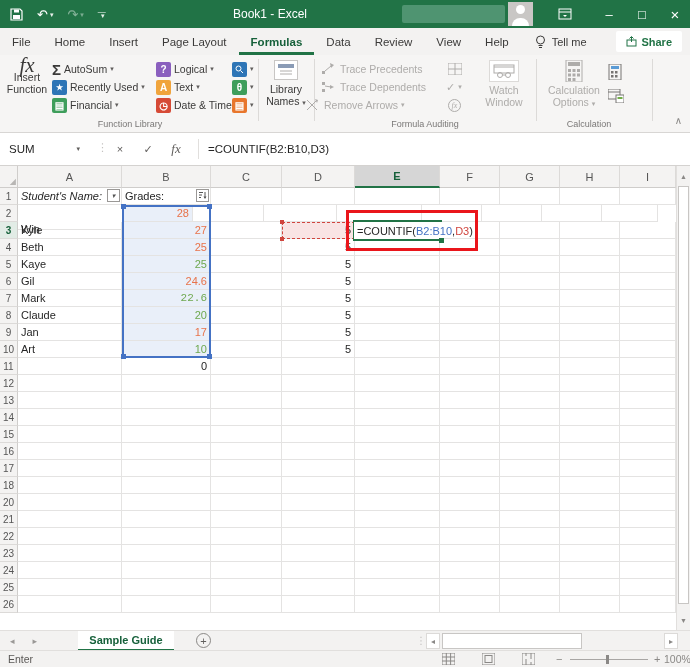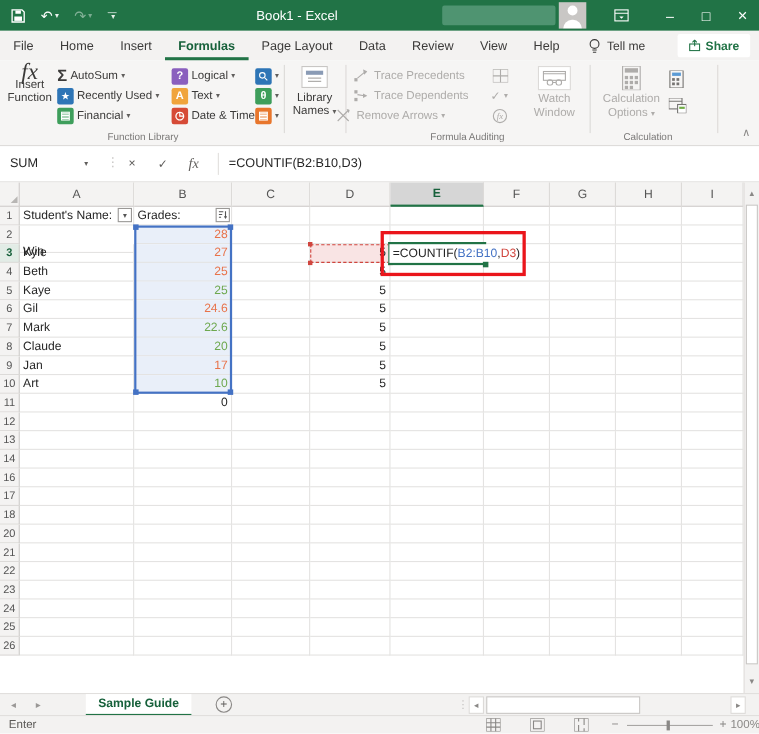--- a/index.html
+++ b/index.html
@@ -142,22 +142,22 @@
   </div>
   <div class="wctl" style="right:66px">–</div>
   <div class="wctl" style="right:33px">□</div>
   <div class="wctl" style="right:0;font-size:15px">×</div>
 </div>
 
 <div id="menubar">
   <div class="mtab">File</div>
   <div class="mtab">Home</div>
   <div class="mtab">Insert</div>
+  <div class="mtab">Page Layout</div>
   <div class="mtab active">Formulas</div>
-  <div class="mtab">Page Layout</div>
   <div class="mtab">Data</div>
   <div class="mtab">Review</div>
   <div class="mtab">View</div>
   <div class="mtab">Help</div>
   <div id="tellme">
     <span>
         <svg width="11" height="14" viewBox="0 0 11 14">
           <circle cx="5.5" cy="5" r="4" fill="none" stroke="#3b3a39"></circle>
           <line x1="3.5" y1="10.5" x2="7.5" y2="10.5" stroke="#3b3a39"></line>
           <line x1="4" y1="12.5" x2="7" y2="12.5" stroke="#3b3a39"></line>
@@ -383,21 +383,21 @@
         <div class="g-h" style="width: 71px;">C</div>
         <div class="g-h" style="width: 73px;">D</div>
         <div class="g-h active" style="width: 85px;">E</div>
         <div class="g-h" style="width: 60px;">F</div>
         <div class="g-h" style="width: 60px;">G</div>
         <div class="g-h" style="width: 60px;">H</div>
         <div class="g-h" style="width: 56px;">I</div>
       </div>
       <div class="g-row">
         <div class="g-rh">1</div>
-        <div class="g-c" style="width: 104px;">
+        <div class="g-c" style="width: 104px; font-style: italic;">
           <span>Student's Name:</span>
           <span class="fbtn">▾</span>
         </div>
         <div class="g-c" style="width: 89px;">
           <span>Grades:</span>
           <span class="fbtn">
             <svg width="9" height="9" viewBox="0 0 9 9">
               <line x1="1" y1="1.5" x2="5" y2="1.5" stroke="#555"></line>
               <line x1="1" y1="4" x2="4" y2="4" stroke="#555"></line>
               <line x1="1" y1="6.5" x2="3" y2="6.5" stroke="#555"></line>
@@ -412,21 +412,21 @@
         <div class="g-c" style="width: 60px;"></div>
         <div class="g-c" style="width: 60px;"></div>
         <div class="g-c" style="width: 60px;"></div>
         <div class="g-c" style="width: 56px;"></div>
       </div>
       <div class="g-row">
         <div class="g-rh">2</div>
         <div class="g-c" style="width: 104px; margin-top: 24px;">
           <span>Win</span>
         </div>
-        <div class="g-c blue-fill num" style="width: 89px;">
+        <div class="g-c blue-fill num" style="width: 71px;">
           <span style="color: rgb(232, 115, 74);">28</span>
         </div>
         <div class="g-c" style="width: 71px;"></div>
         <div class="g-c" style="width: 73px;"></div>
         <div class="g-c" style="width: 85px;"></div>
         <div class="g-c" style="width: 60px;"></div>
         <div class="g-c" style="width: 60px;"></div>
         <div class="g-c" style="width: 60px;"></div>
         <div class="g-c" style="width: 56px;"></div>
       </div>
@@ -501,21 +501,21 @@
         <div class="g-c" style="width: 60px;"></div>
         <div class="g-c" style="width: 60px;"></div>
         <div class="g-c" style="width: 56px;"></div>
       </div>
       <div class="g-row">
         <div class="g-rh">7</div>
         <div class="g-c" style="width: 104px;">
           <span>Mark</span>
         </div>
         <div class="g-c blue-fill num" style="width: 89px;">
-          <span style="color: rgb(110, 168, 79);">22.6</span>
+          <span style="color: rgb(110, 168, 79); font-family: Liberation Mono, monospace;">22.6</span>
         </div>
         <div class="g-c" style="width: 71px;"></div>
         <div class="g-c num" style="width: 73px;">
           <span>5</span>
         </div>
         <div class="g-c" style="width: 85px;"></div>
         <div class="g-c" style="width: 60px;"></div>
         <div class="g-c" style="width: 60px;"></div>
         <div class="g-c" style="width: 60px;"></div>
         <div class="g-c" style="width: 56px;"></div>
@@ -607,20 +607,32 @@
         <div class="g-c" style="width: 71px;"></div>
         <div class="g-c" style="width: 73px;"></div>
         <div class="g-c" style="width: 85px;"></div>
         <div class="g-c" style="width: 60px;"></div>
         <div class="g-c" style="width: 60px;"></div>
         <div class="g-c" style="width: 60px;"></div>
         <div class="g-c" style="width: 56px;"></div>
       </div>
       <div class="g-row">
         <div class="g-rh">14</div>
+        <div class="g-c" style="width: 104px;"></div>
+        <div class="g-c" style="width: 89px;"></div>
+        <div class="g-c" style="width: 71px;"></div>
+        <div class="g-c" style="width: 73px;"></div>
+        <div class="g-c" style="width: 85px;"></div>
+        <div class="g-c" style="width: 60px;"></div>
+        <div class="g-c" style="width: 60px;"></div>
+        <div class="g-c" style="width: 60px;"></div>
+        <div class="g-c" style="width: 56px;"></div>
+      </div>
+      <div class="g-row">
+        <div class="g-rh">15</div>
         <div class="g-c" style="width: 104px;"></div>
         <div class="g-c" style="width: 89px;"></div>
         <div class="g-c" style="width: 71px;"></div>
         <div class="g-c" style="width: 73px;"></div>
         <div class="g-c" style="width: 85px;"></div>
         <div class="g-c" style="width: 60px;"></div>
         <div class="g-c" style="width: 60px;"></div>
         <div class="g-c" style="width: 60px;"></div>
         <div class="g-c" style="width: 56px;"></div>
       </div>

